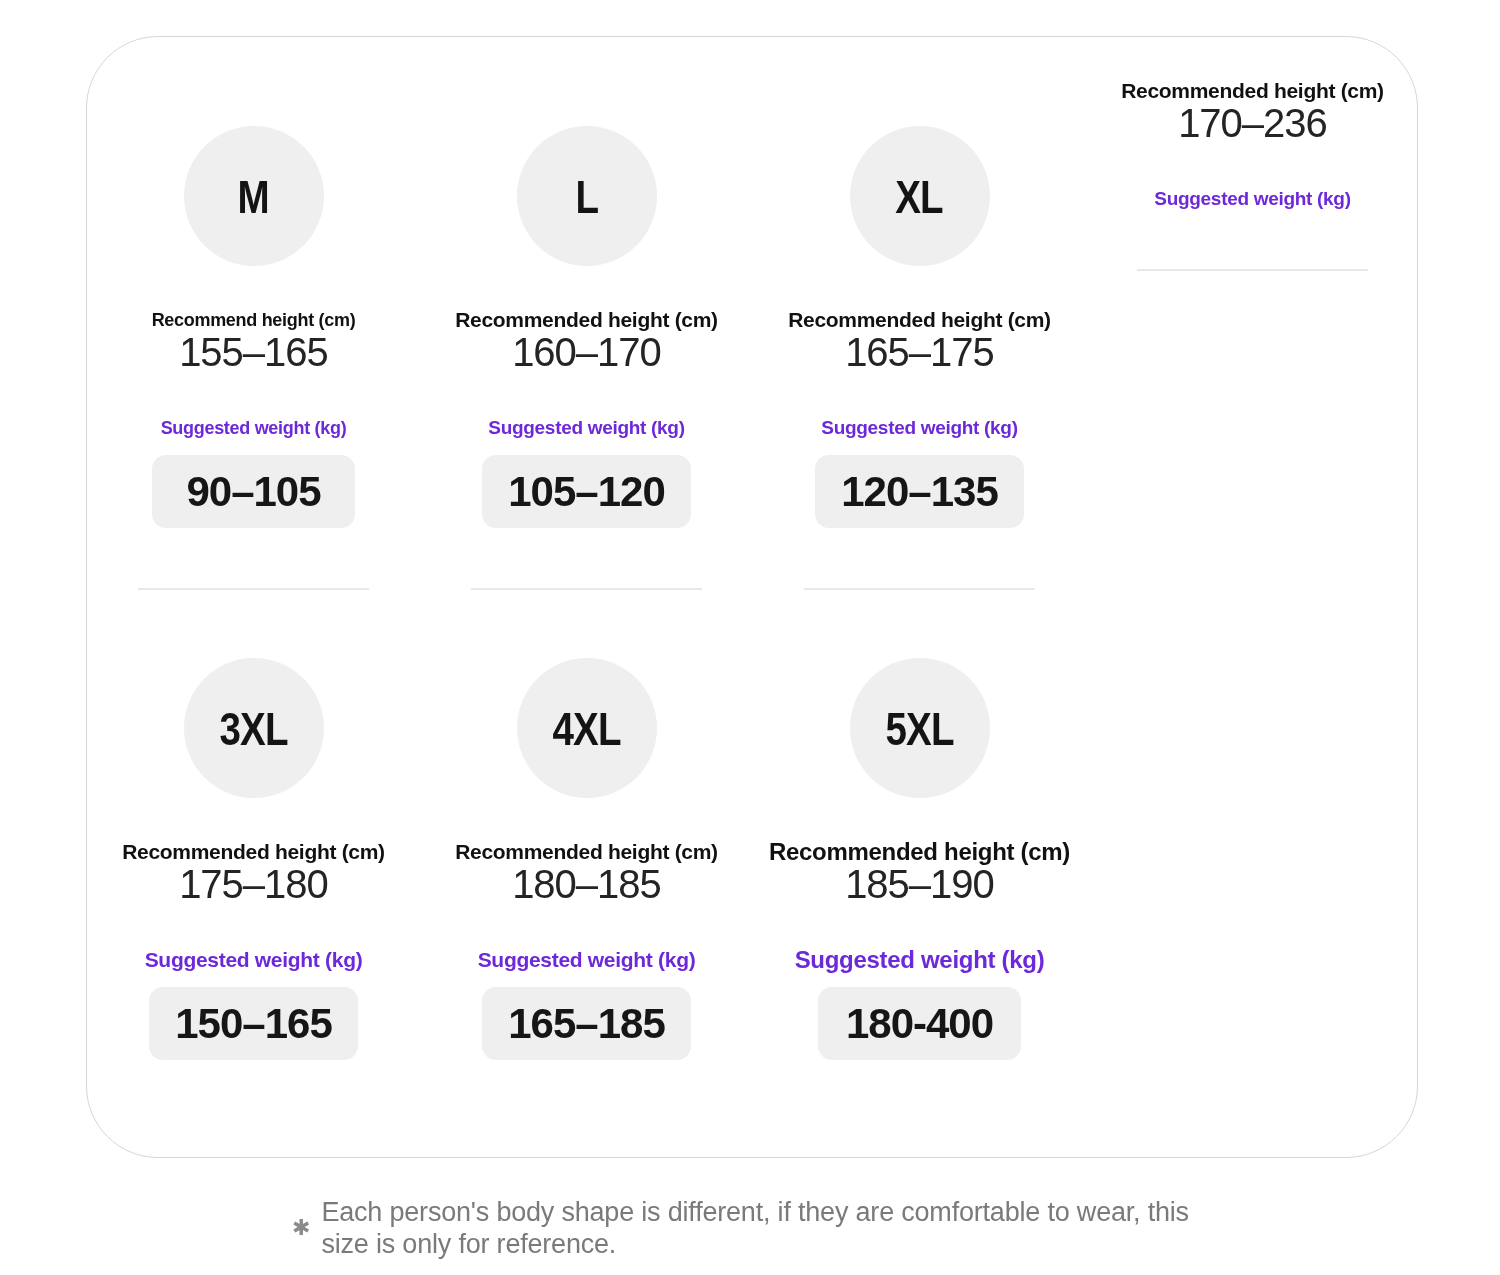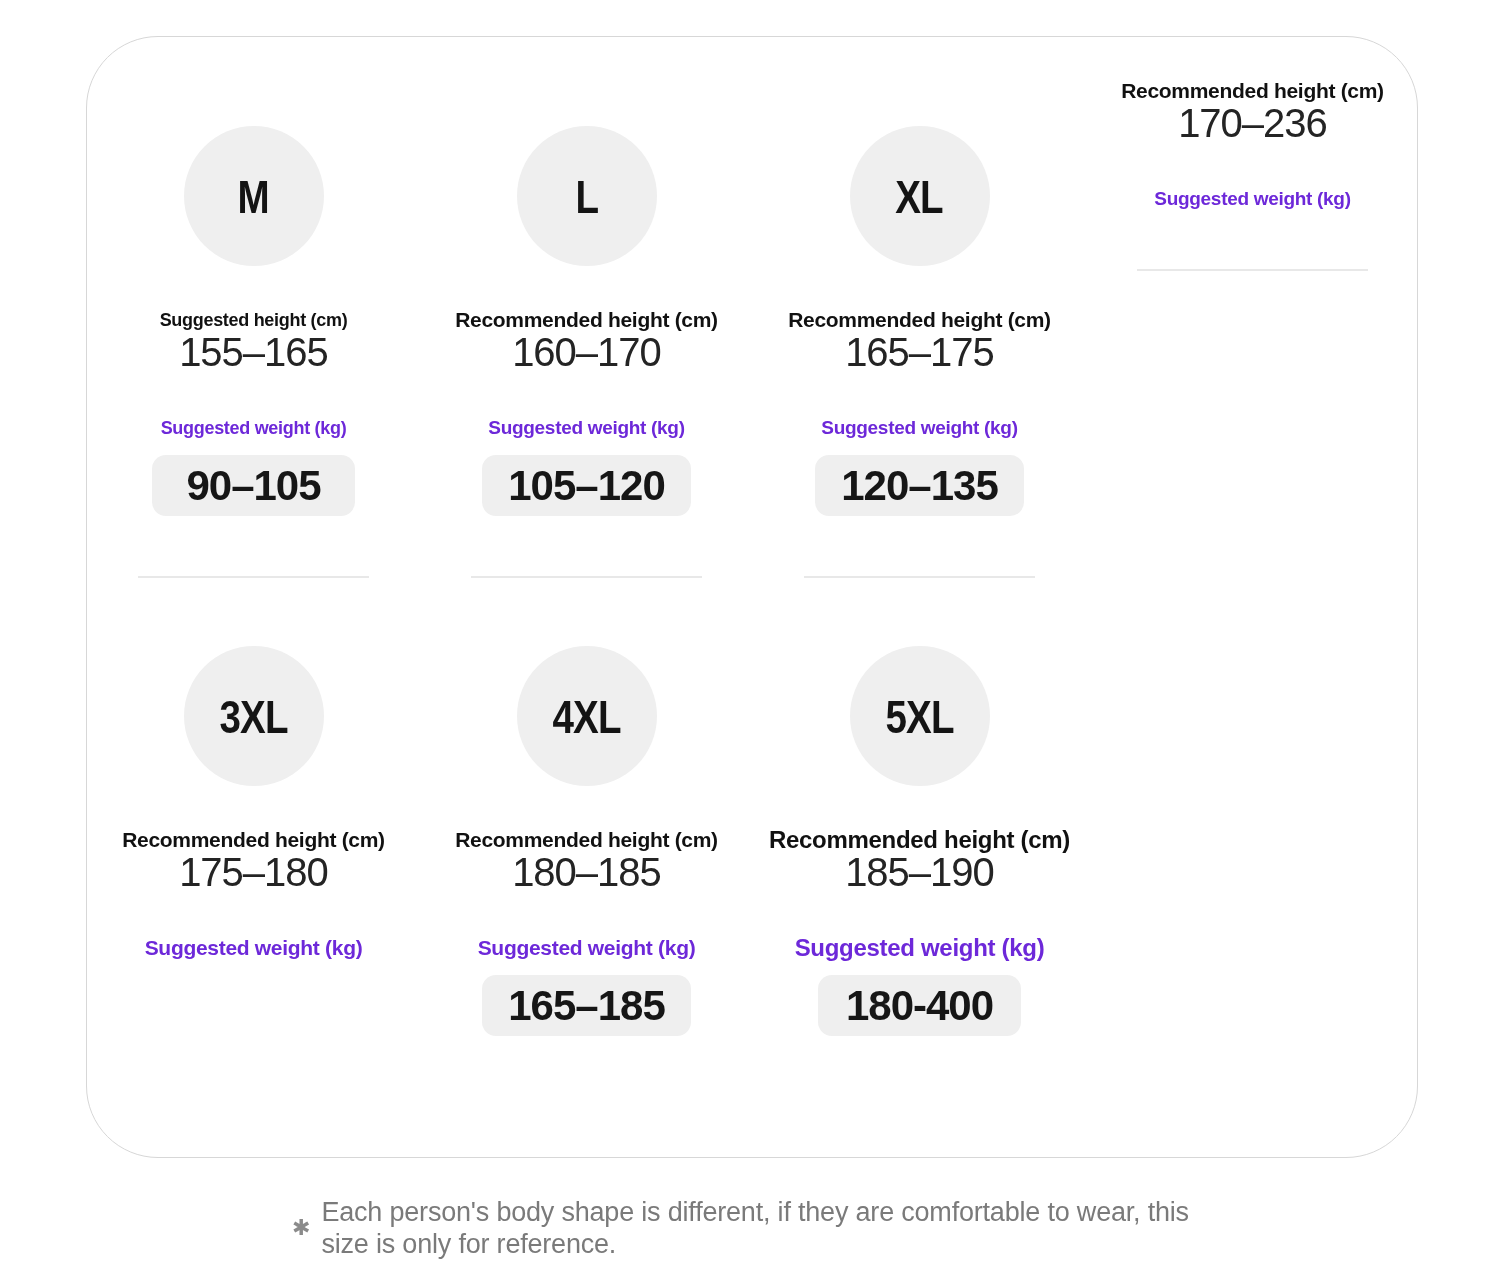--- a/index.html
+++ b/index.html
@@ -79,21 +79,21 @@
     font-weight: 400;
     color: #242424;
     letter-spacing: -1px;
     line-height: 42px;
     white-space: nowrap;
   }
 
   .pill {
     margin-top: 17px;
     min-width: 203px;
-    height: 61px;
+    height: 73px;
     padding: 0 26px;
     background: #efefef;
     border-radius: 14px;
     display: flex;
     align-items: center;
     justify-content: center;
   }
   .pill span {
     font-size: 42px;
     font-weight: 700;
@@ -137,21 +137,21 @@
 <body>
 
 <div class="stage">
   <div class="card">
     <div class="grid">
 
       <section class="col row1 col-m">
         <div class="badge">
             <span>M</span>
           </div>
-        <div class="h-label">Suggested height (cm)</div>
+        <div class="h-label">Recommend height (cm)</div>
         <div class="h-value">155–165</div>
         <div class="w-label">Suggested weight (kg)</div>
         <div class="pill">
             <span>90–105</span>
           </div>
         <div class="divider"></div>
       </section>
 
       <section class="col row1">
         <div class="badge">
@@ -186,20 +186,23 @@
         <div class="divider"></div>
       </section>
 
       <section class="col row2">
         <div class="badge">
             <span>3XL</span>
           </div>
         <div class="h-label">Recommended height (cm)</div>
         <div class="h-value">175–180</div>
         <div class="w-label">Suggested weight (kg)</div>
+        <div class="pill">
+            <span>150–165</span>
+          </div>
       </section>
 
       <section class="col row2">
         <div class="badge">
             <span>4XL</span>
           </div>
         <div class="h-label">Recommended height (cm)</div>
         <div class="h-value">180–185</div>
         <div class="w-label">Suggested weight (kg)</div>
         <div class="pill">

